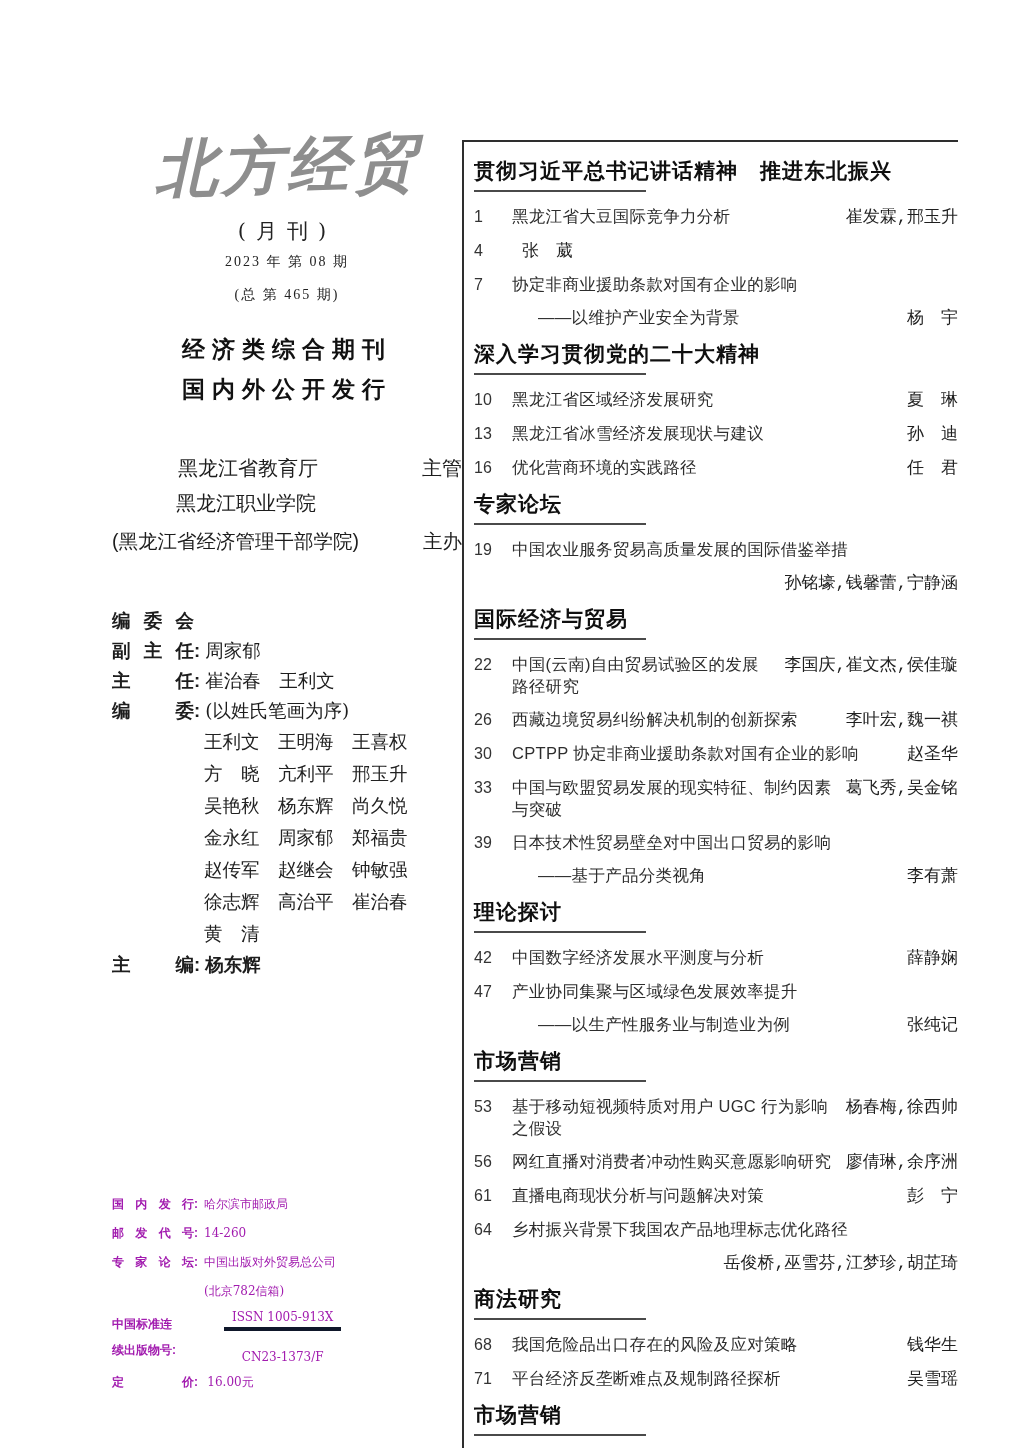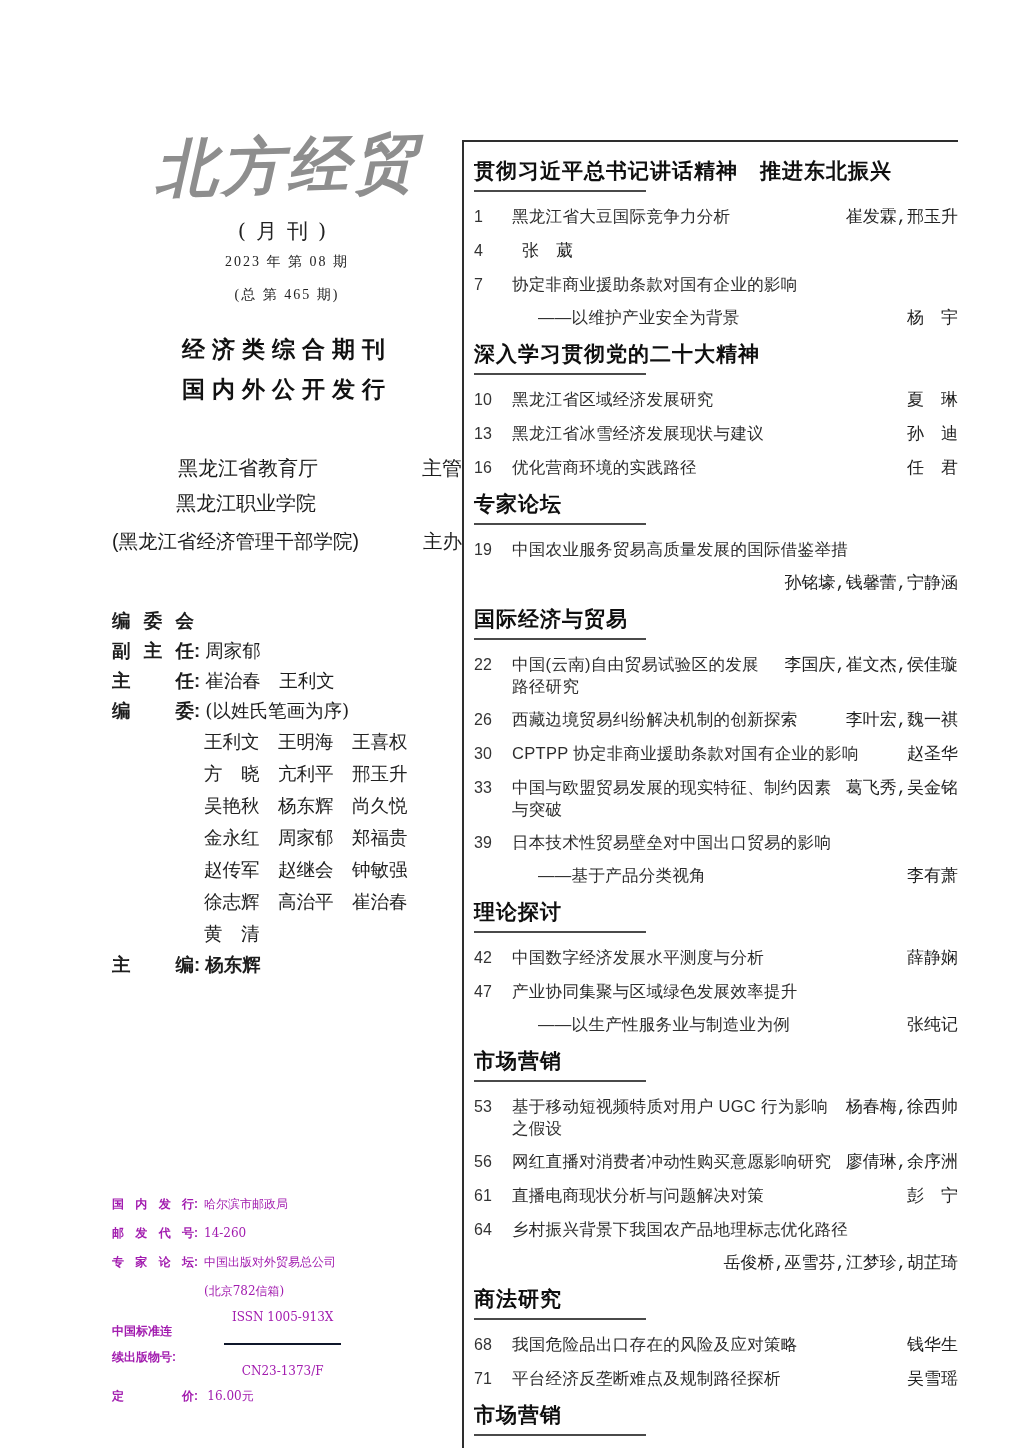--- a/index.html
+++ b/index.html
@@ -35,21 +35,21 @@
   .member-row{padding-left:92px;line-height:32px;white-space:nowrap;color:#222;}
   .note{font-family:"DejaVu Serif",serif;}
   
   .pub{position:absolute;left:112px;top:1155px;width:350px;font-size:12px;color:#a21caf;margin-top:35px;}
   .pub-row{line-height:29px;white-space:nowrap;}
   .pub-row .val{font-family:"DejaVu Serif",serif;margin-left:6px;}
   .pub-indent{padding-left:92px;font-family:"DejaVu Serif",serif;line-height:29px;}
   .issn-block{display:flex;align-items:center;margin-top:4px;gap:40px;}
   .issn-labels{font-weight:bold;line-height:26px;}
   .issn-vals{font-family:"DejaVu Serif",serif;margin-left:8px;text-align:center;}
-  .issn-top{border-bottom:2px solid #0f172a;padding:0 8px 19px;}
+  .issn-top{border-bottom:4px solid #0f172a;padding:0 8px 3px;}
   .issn-bot{padding-top:19px;}
   .price-row{line-height:30px;margin-top:3px;}
   .price-row .val{font-family:"DejaVu Serif",serif;margin-left:6px;}
   
   .toc{
     position:absolute;left:462px;top:140px;width:496px;box-sizing:border-box;
     border-left:2px solid #2e2e2e;border-top:2px solid #2e2e2e;
     padding:10px 0 0 10px;min-height:1170px;
   }
   .toc-heading{font-size:21px;font-weight:bold;color:#0f0f0f;letter-spacing:1px;

